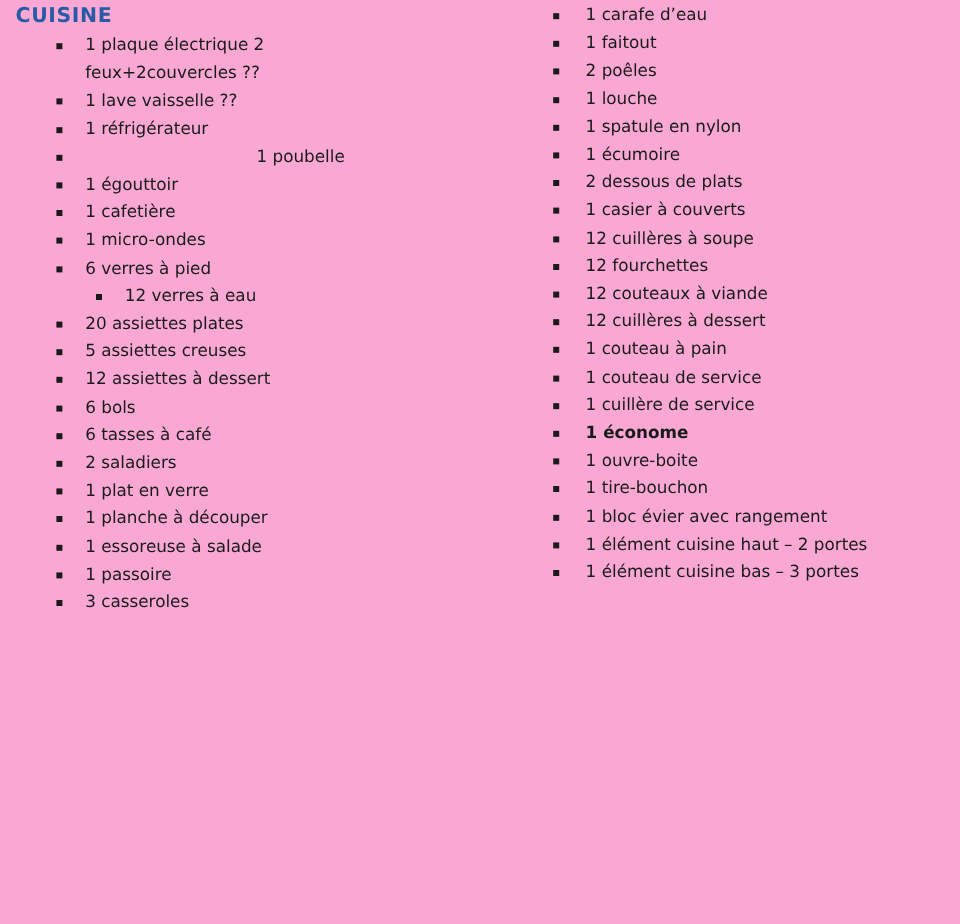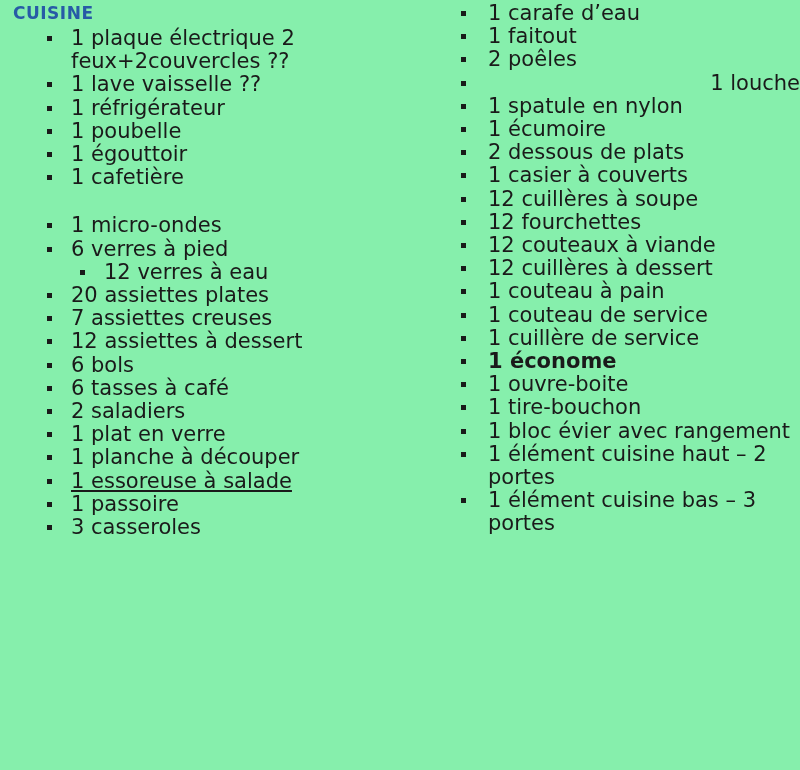--- a/index.html
+++ b/index.html
@@ -4,21 +4,21 @@
 <style>
   html, body {
     margin: 0;
     padding: 0;
     background: #ffffff;
   }
   .page {
     position: relative;
     width: 800px;
     height: 770px;
-    background: #86efac;
+    background: #f9a8d4;
     overflow: hidden;
     font-family: "DejaVu Sans", sans-serif;
   }
   .doc-title {
     position: absolute;
     left: 13px;
     top: 3px;
     margin: 0;
     font-size: 17px;
     font-weight: bold;
@@ -36,21 +36,21 @@
     top: 27px;
     width: 430px;
   }
   .col-right {
     left: 448px;
     top: 2px;
     width: 352px;
   }
   .item {
     position: relative;
-    font-size: 21px;
+    font-size: 14px;
     line-height: 23.2px;
     white-space: pre-line;
   }
   .col-left .item { padding-left: 71px; }
   .col-right .item { padding-left: 40px; }
   .bullet {
     position: absolute;
     top: 9px;
     width: 5px;
     height: 5px;
@@ -62,44 +62,44 @@
 <body>
 
 <div class="page">
   <h1 class="doc-title" style="color: rgb(39, 91, 166);">CUISINE</h1>
 
   <ul class="col col-left">
       <li class="item" style="color: rgb(26, 26, 26);"><span class="bullet" style="background: rgb(26, 26, 26);"></span><span>1 plaque électrique 2
 feux+2couvercles ??</span></li>
       <li class="item" style="color: rgb(26, 26, 26);"><span class="bullet" style="background: rgb(26, 26, 26);"></span><span>1 lave vaisselle ??</span></li>
       <li class="item" style="color: rgb(26, 26, 26);"><span class="bullet" style="background: rgb(26, 26, 26);"></span><span>1 réfrigérateur</span></li>
-      <li class="item" style="color: rgb(26, 26, 26);"><span class="bullet" style="background: rgb(26, 26, 26);"></span><span>1 poubelle</span></li>
+      <li class="item" style="color: rgb(26, 26, 26); text-align: center;"><span class="bullet" style="background: rgb(26, 26, 26);"></span><span>1 poubelle</span></li>
       <li class="item" style="color: rgb(26, 26, 26);"><span class="bullet" style="background: rgb(26, 26, 26);"></span><span>1 égouttoir</span></li>
       <li class="item" style="color: rgb(26, 26, 26);"><span class="bullet" style="background: rgb(26, 26, 26);"></span><span>1 cafetière</span></li>
-      <li class="item" style="color: rgb(26, 26, 26); margin-top: 25px;"><span class="bullet" style="background: rgb(26, 26, 26);"></span><span>1 micro-ondes</span></li>
+      <li class="item" style="color: rgb(26, 26, 26);"><span class="bullet" style="background: rgb(26, 26, 26);"></span><span>1 micro-ondes</span></li>
       <li class="item" style="color: rgb(26, 26, 26);"><span class="bullet" style="background: rgb(26, 26, 26);"></span><span>6 verres à pied</span></li>
       <li class="item" style="color: rgb(26, 26, 26); margin-left: 33px;"><span class="bullet" style="background: rgb(26, 26, 26);"></span><span>12 verres à eau</span></li>
       <li class="item" style="color: rgb(26, 26, 26);"><span class="bullet" style="background: rgb(26, 26, 26);"></span><span>20 assiettes plates</span></li>
-      <li class="item" style="color: rgb(26, 26, 26);"><span class="bullet" style="background: rgb(26, 26, 26);"></span><span>7 assiettes creuses</span></li>
+      <li class="item" style="color: rgb(26, 26, 26);"><span class="bullet" style="background: rgb(26, 26, 26);"></span><span>5 assiettes creuses</span></li>
       <li class="item" style="color: rgb(26, 26, 26);"><span class="bullet" style="background: rgb(26, 26, 26);"></span><span>12 assiettes à dessert</span></li>
       <li class="item" style="color: rgb(26, 26, 26);"><span class="bullet" style="background: rgb(26, 26, 26);"></span><span>6 bols</span></li>
       <li class="item" style="color: rgb(26, 26, 26);"><span class="bullet" style="background: rgb(26, 26, 26);"></span><span>6 tasses à café</span></li>
       <li class="item" style="color: rgb(26, 26, 26);"><span class="bullet" style="background: rgb(26, 26, 26);"></span><span>2 saladiers</span></li>
       <li class="item" style="color: rgb(26, 26, 26);"><span class="bullet" style="background: rgb(26, 26, 26);"></span><span>1 plat en verre</span></li>
       <li class="item" style="color: rgb(26, 26, 26);"><span class="bullet" style="background: rgb(26, 26, 26);"></span><span>1 planche à découper</span></li>
-      <li class="item" style="color: rgb(26, 26, 26); text-decoration: underline;"><span class="bullet" style="background: rgb(26, 26, 26);"></span><span>1 essoreuse à salade</span></li>
+      <li class="item" style="color: rgb(26, 26, 26);"><span class="bullet" style="background: rgb(26, 26, 26);"></span><span>1 essoreuse à salade</span></li>
       <li class="item" style="color: rgb(26, 26, 26);"><span class="bullet" style="background: rgb(26, 26, 26);"></span><span>1 passoire</span></li>
       <li class="item" style="color: rgb(26, 26, 26);"><span class="bullet" style="background: rgb(26, 26, 26);"></span><span>3 casseroles</span></li>
     </ul>
 
   <ul class="col col-right">
       <li class="item" style="color: rgb(26, 26, 26);"><span class="bullet" style="background: rgb(26, 26, 26);"></span><span>1 carafe d’eau</span></li>
       <li class="item" style="color: rgb(26, 26, 26);"><span class="bullet" style="background: rgb(26, 26, 26);"></span><span>1 faitout</span></li>
       <li class="item" style="color: rgb(26, 26, 26);"><span class="bullet" style="background: rgb(26, 26, 26);"></span><span>2 poêles</span></li>
-      <li class="item" style="color: rgb(26, 26, 26); text-align: right;"><span class="bullet" style="background: rgb(26, 26, 26);"></span><span>1 louche</span></li>
+      <li class="item" style="color: rgb(26, 26, 26);"><span class="bullet" style="background: rgb(26, 26, 26);"></span><span>1 louche</span></li>
       <li class="item" style="color: rgb(26, 26, 26);"><span class="bullet" style="background: rgb(26, 26, 26);"></span><span>1 spatule en nylon</span></li>
       <li class="item" style="color: rgb(26, 26, 26);"><span class="bullet" style="background: rgb(26, 26, 26);"></span><span>1 écumoire</span></li>
       <li class="item" style="color: rgb(26, 26, 26);"><span class="bullet" style="background: rgb(26, 26, 26);"></span><span>2 dessous de plats</span></li>
       <li class="item" style="color: rgb(26, 26, 26);"><span class="bullet" style="background: rgb(26, 26, 26);"></span><span>1 casier à couverts</span></li>
       <li class="item" style="color: rgb(26, 26, 26);"><span class="bullet" style="background: rgb(26, 26, 26);"></span><span>12 cuillères à soupe</span></li>
       <li class="item" style="color: rgb(26, 26, 26);"><span class="bullet" style="background: rgb(26, 26, 26);"></span><span>12 fourchettes</span></li>
       <li class="item" style="color: rgb(26, 26, 26);"><span class="bullet" style="background: rgb(26, 26, 26);"></span><span>12 couteaux à viande</span></li>
       <li class="item" style="color: rgb(26, 26, 26);"><span class="bullet" style="background: rgb(26, 26, 26);"></span><span>12 cuillères à dessert</span></li>
       <li class="item" style="color: rgb(26, 26, 26);"><span class="bullet" style="background: rgb(26, 26, 26);"></span><span>1 couteau à pain</span></li>
       <li class="item" style="color: rgb(26, 26, 26);"><span class="bullet" style="background: rgb(26, 26, 26);"></span><span>1 couteau de service</span></li>

